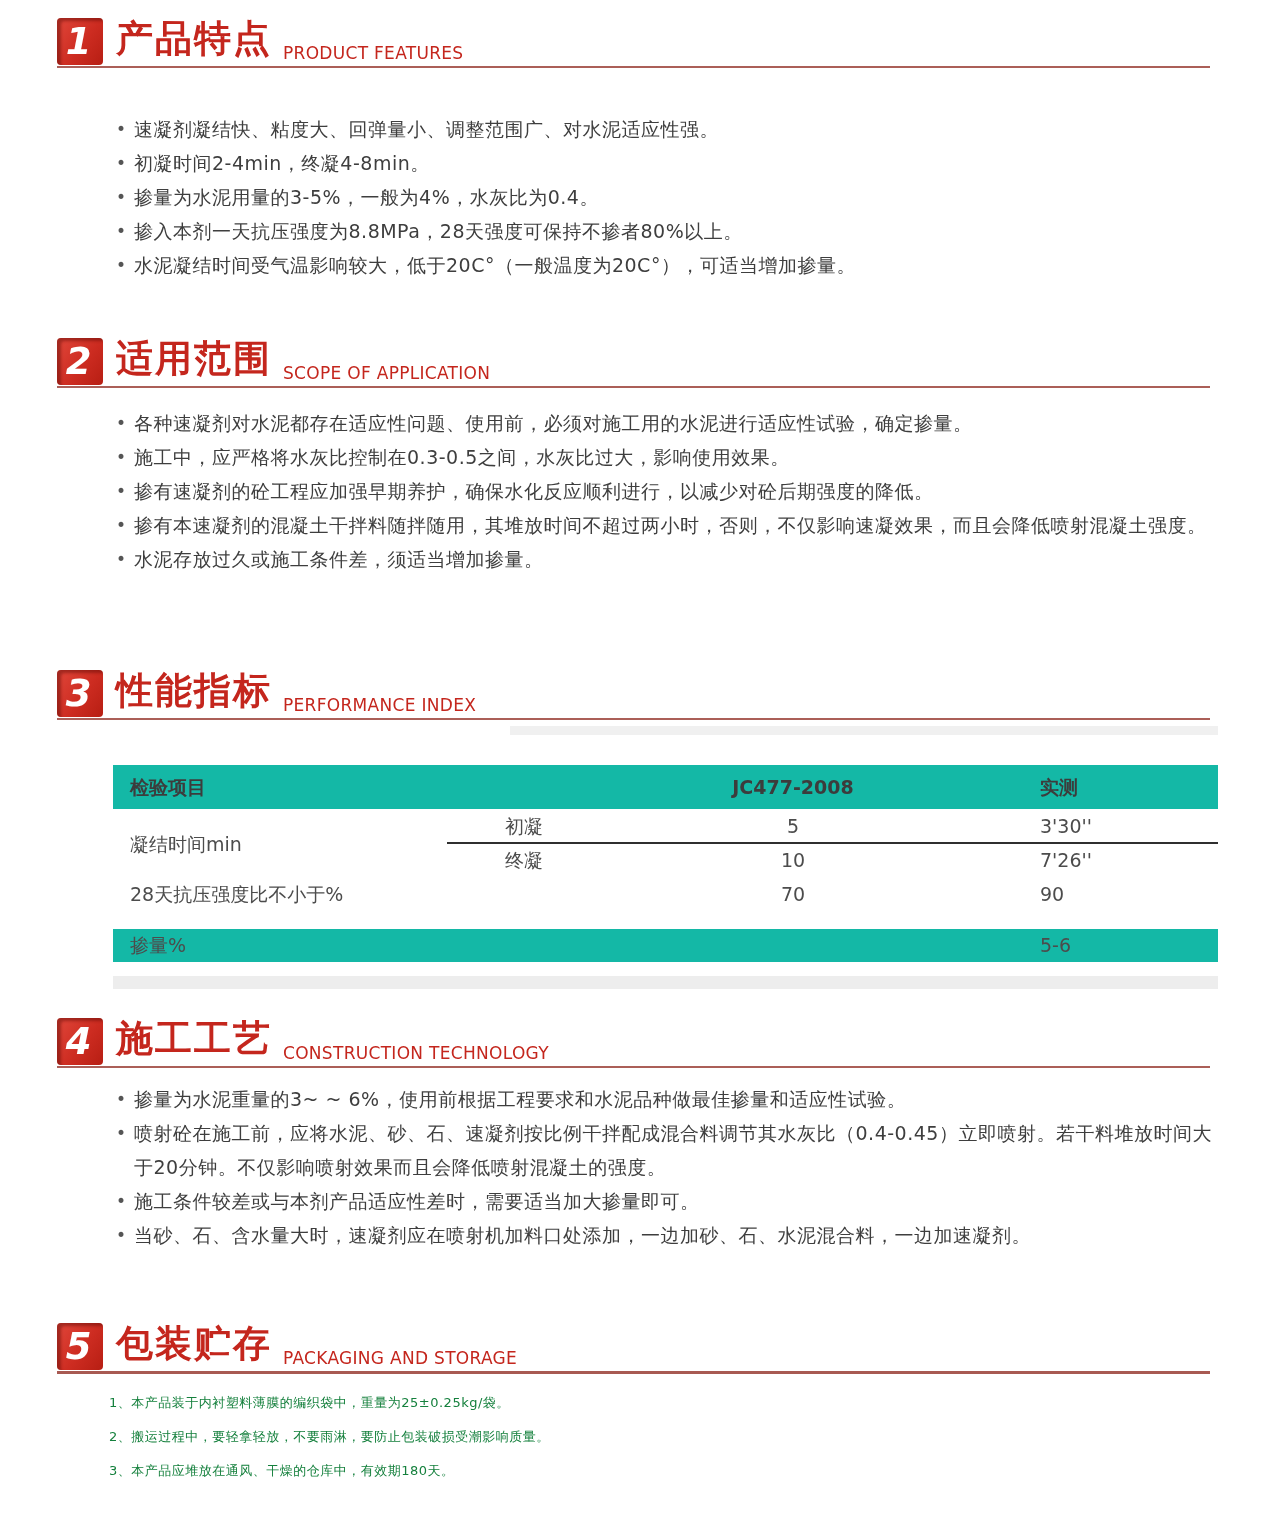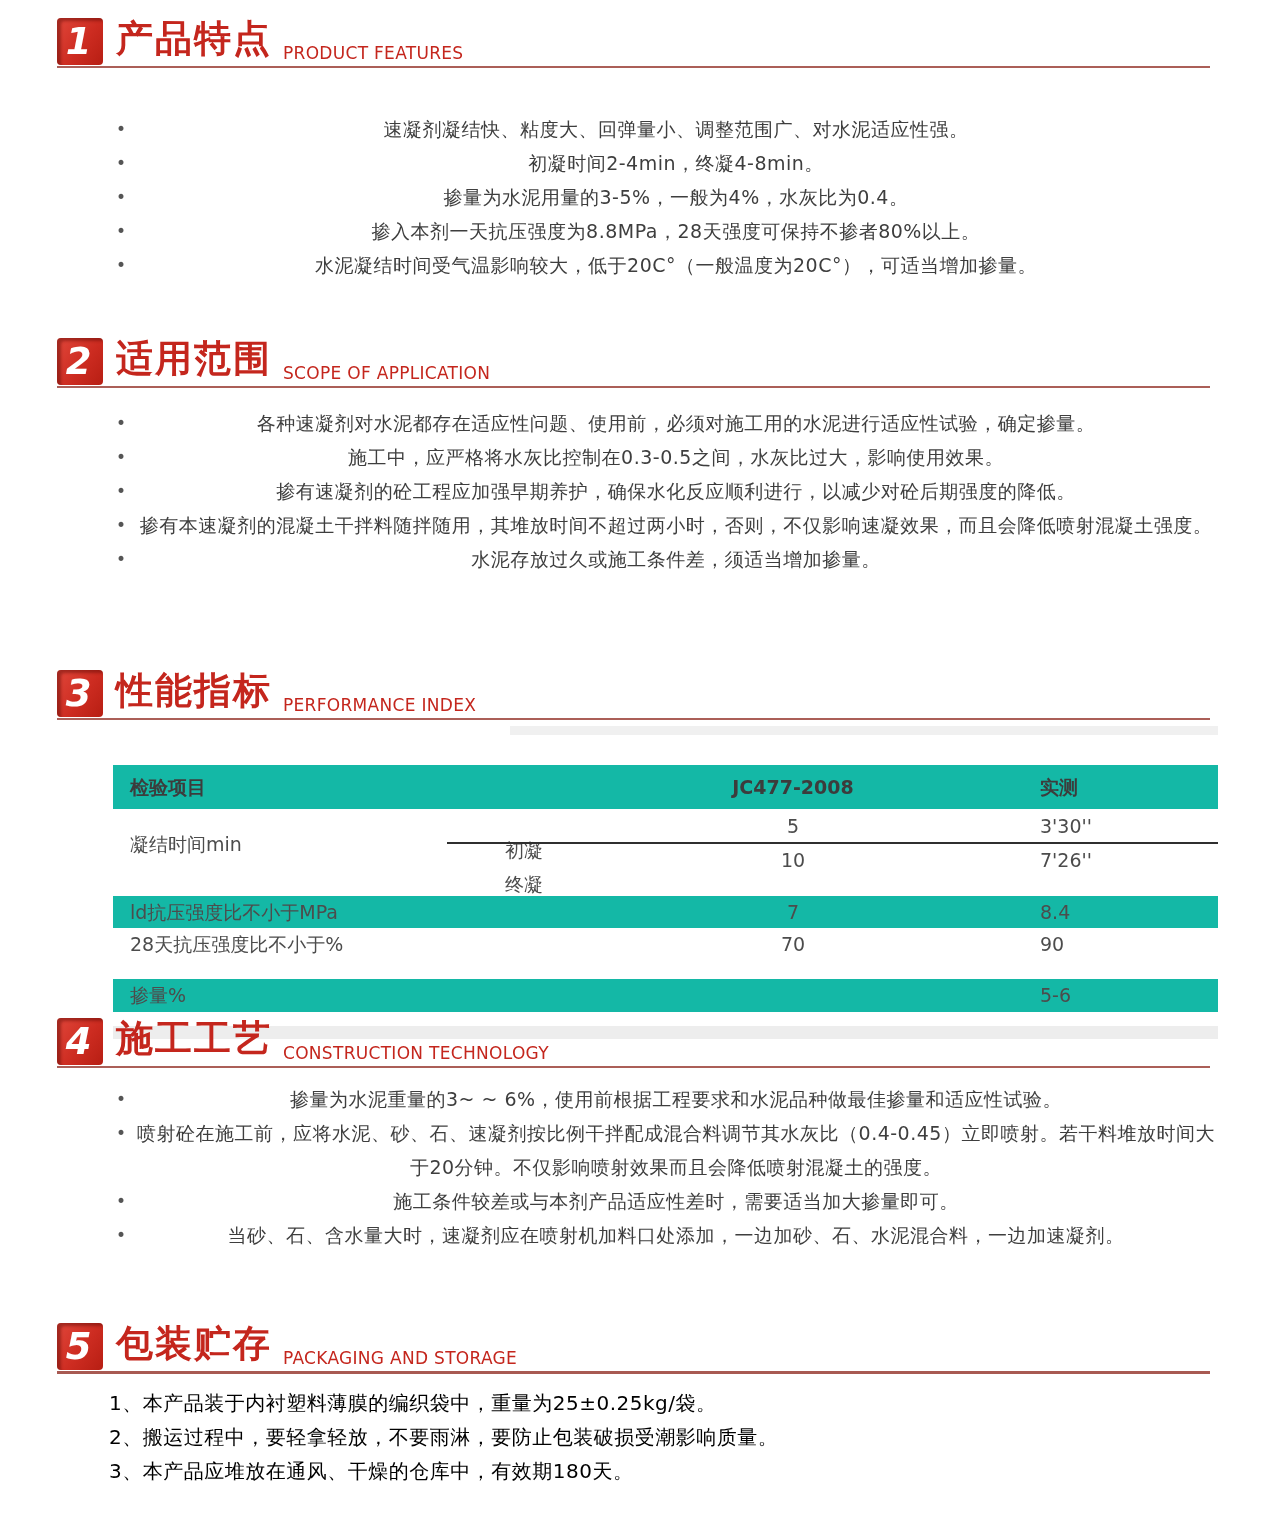--- a/index.html
+++ b/index.html
@@ -35,34 +35,34 @@
   }
   .ul-thin{height:2px;background:#ab5f58;}
   
   .intro{
     position:absolute;left:131px;top:84px;font-size:20px;font-weight:bold;
     color:#2a2a2a;letter-spacing:1px;
   }
   .bullets{position:absolute;left:113px;width:1105px;}
   .bullet{
     position:relative;padding-left:21px;line-height:34px;font-size:19px;
-    color:#3e3e3e;letter-spacing:0.5px;text-align:center;
+    color:#3e3e3e;letter-spacing:0.5px;
   }
   .bullet::before{
     content:"\2022";position:absolute;left:3px;top:0;color:#555555;
     font-size:17px;
   }
-  .plain-item{line-height:34px;font-size:20px;color:#000000;letter-spacing:0.5px;}
+  .plain-item{line-height:34px;font-size:13px;color:#15803d;letter-spacing:0.5px;}
   
   .ptable{position:absolute;left:113px;top:747px;width:1105px;font-size:19px;color:#4c4c4c;}
   .pre-strip{position:absolute;left:510px;top:726px;width:708px;height:9px;background:#f0f0f0;}
   .t-row{position:relative;width:100%;}
   .t-gray{background:#14b8a6;margin-top:18px;}
   .t-label{position:absolute;left:17px;top:0;white-space:nowrap;}
-  .t-sub{position:absolute;left:392px;top:0;white-space:nowrap;margin-top:24px;}
+  .t-sub{position:absolute;left:392px;top:0;white-space:nowrap;}
   .t-std{position:absolute;left:560px;width:240px;top:0;text-align:center;}
   .t-meas{position:absolute;left:927px;top:0;white-space:nowrap;}
   .t-header{height:44px;line-height:44px;color:#3c3c3c;font-weight:bold;}
   .t-group{height:69px;}
   .t-group .g-label{position:absolute;left:17px;top:18px;line-height:34px;white-space:nowrap;}
   .t-subrow1{position:absolute;left:0;top:0;width:100%;height:34px;line-height:34px;}
   .t-subrow2{position:absolute;left:0;top:35px;width:100%;height:20px;line-height:33px;}
   .t-divider{position:absolute;left:334px;right:0;top:33px;height:2px;background:#2f2f2f;}
   .t-r32{height:32px;line-height:32px;}
   .t-r33{height:33px;line-height:33px;}
@@ -133,25 +133,20 @@
         <span class="t-meas">3'30''</span>
       </div>
       <div class="t-divider"></div>
       <div class="t-subrow2">
         <span class="t-sub">终凝</span>
         <span class="t-std">10</span>
         <span class="t-meas">7'26''</span>
       </div>
     </div>
 
-    <div class="t-row t-gray t-r32">
-      <span class="t-label">ld抗压强度比不小于MPa</span>
-      <span class="t-std">7</span>
-      <span class="t-meas">8.4</span>
-    </div>
     <div class="t-row t-r33">
       <span class="t-label">28天抗压强度比不小于%</span>
       <span class="t-std">70</span>
       <span class="t-meas">90</span>
     </div>
     <div class="t-row t-gray t-r33">
       <span class="t-label">掺量%</span>
       <span class="t-std"></span>
       <span class="t-meas">5-6</span>
     </div>

